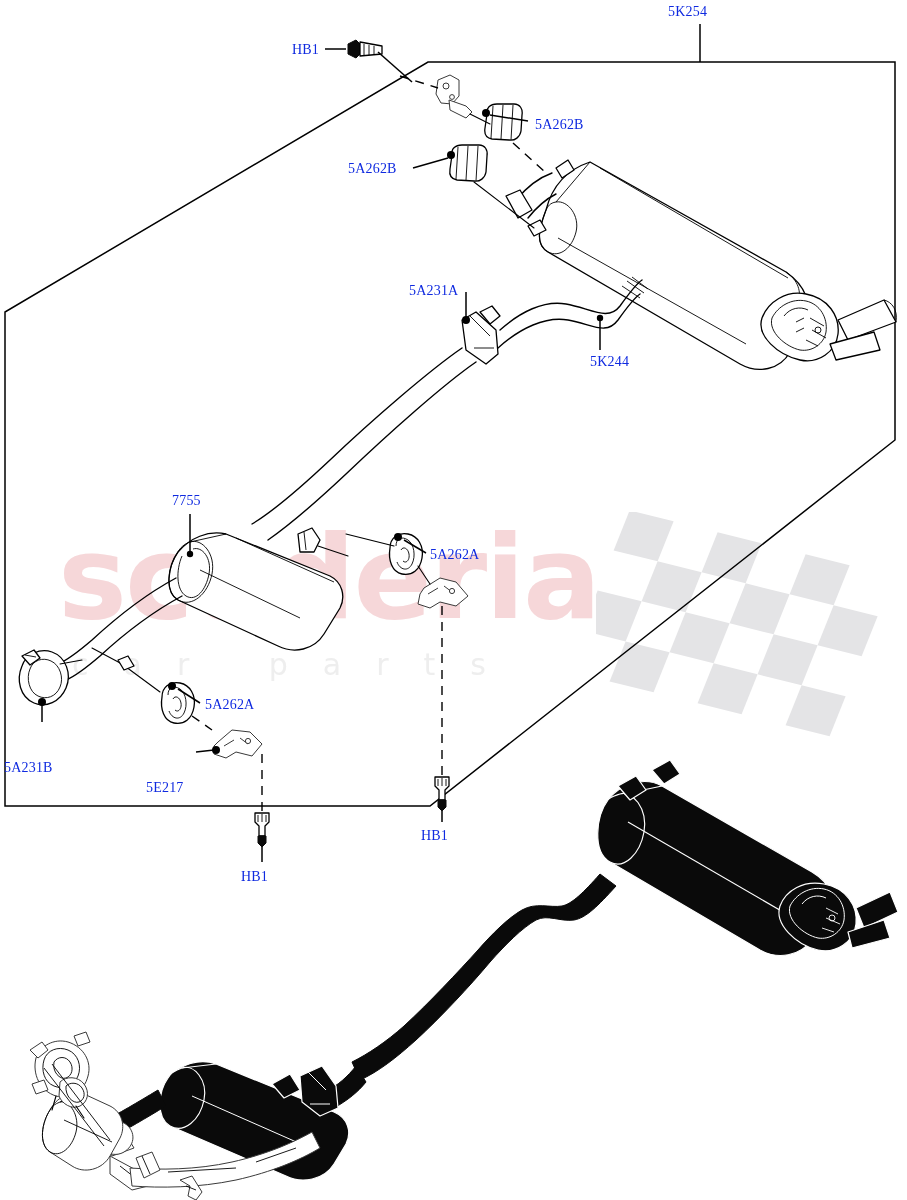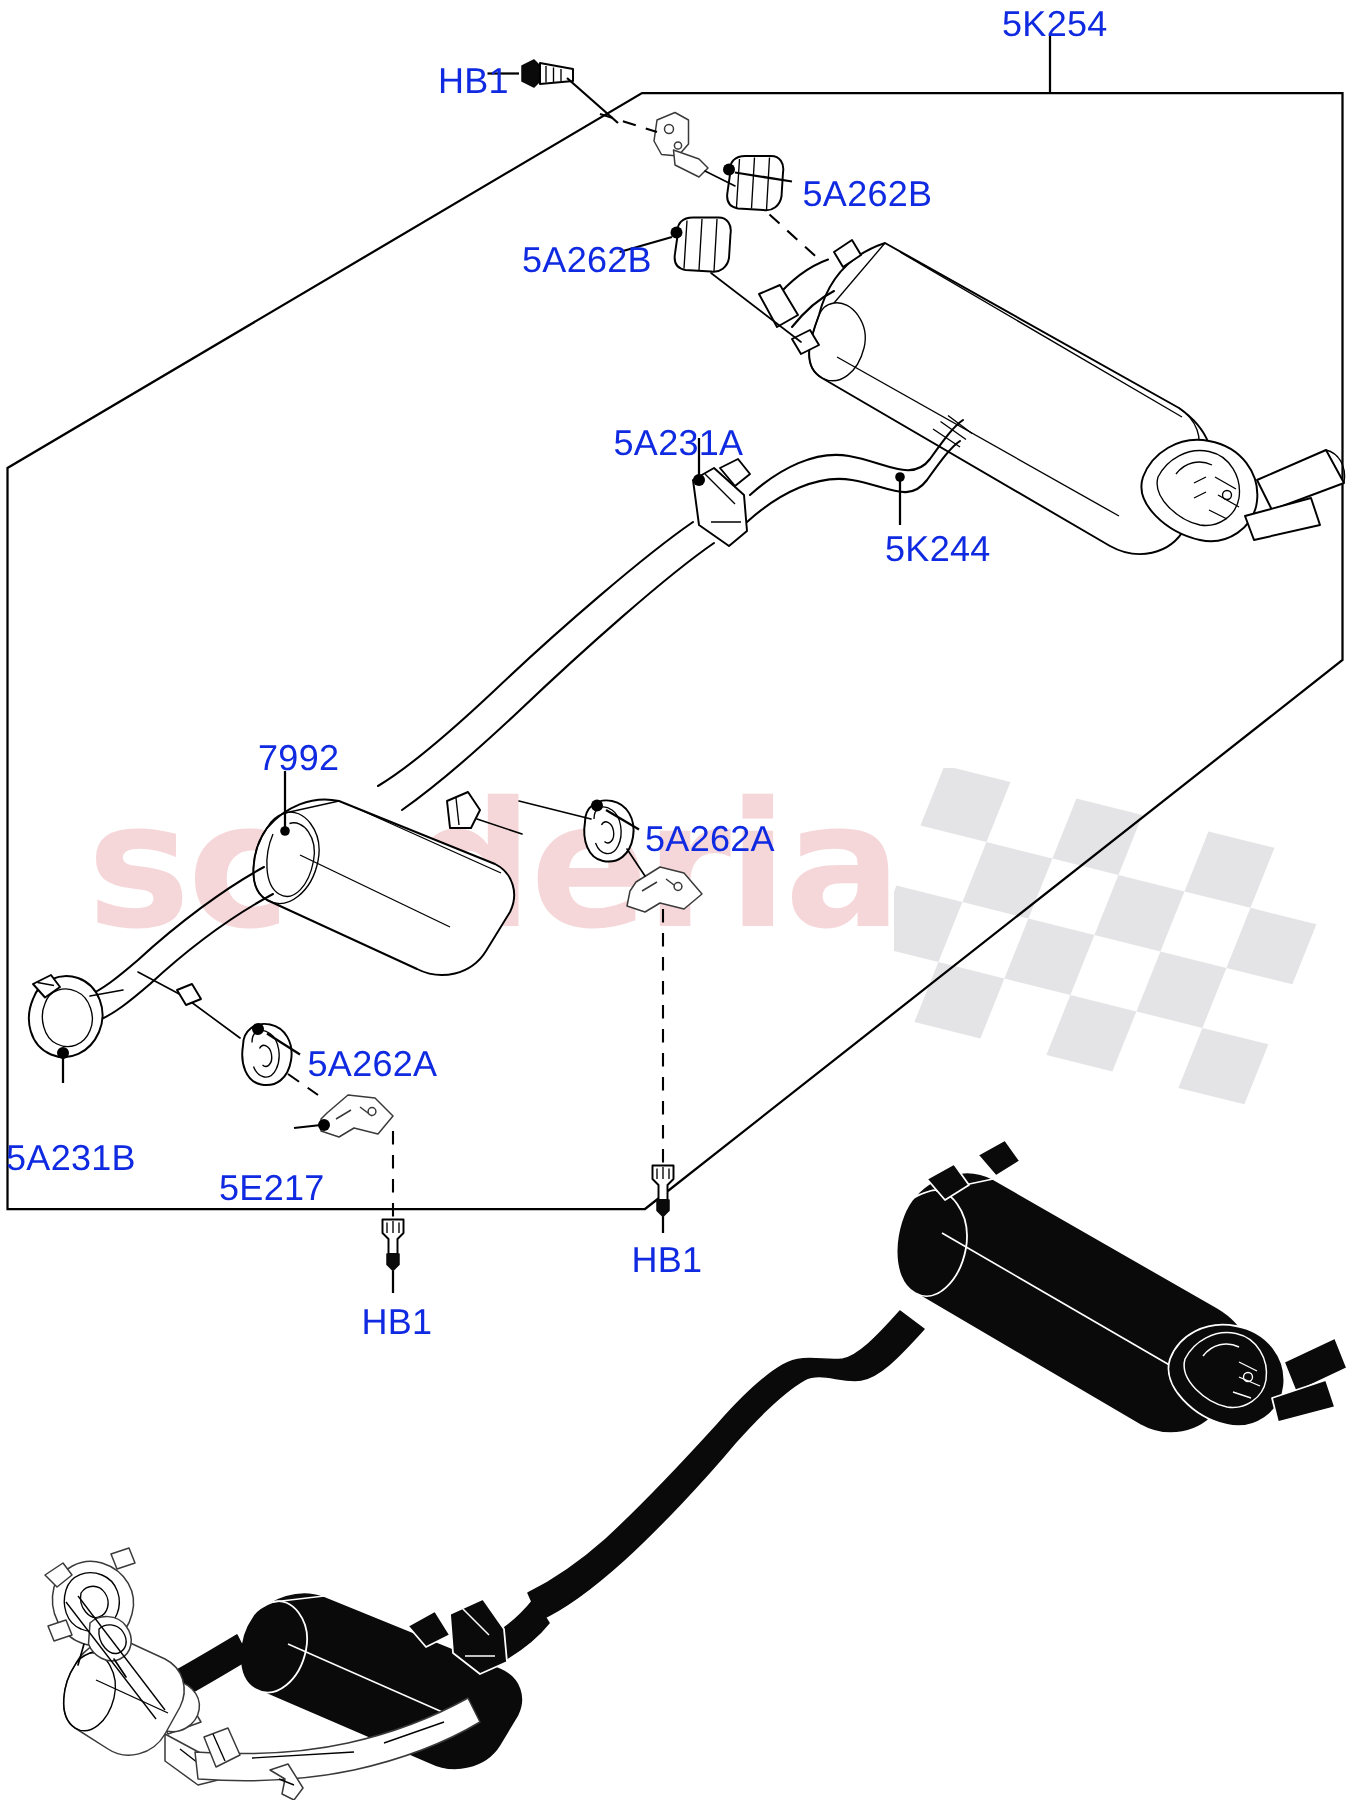--- a/index.html
+++ b/index.html
@@ -9,22 +9,22 @@
     width:907px;height:1200px;position:relative;overflow:hidden;
   }
   #diagram-root{
     position:absolute;left:0;top:0;width:907px;height:1200px;
     background:#ffffff;
   }
   svg.layer{position:absolute;left:0;top:0;width:907px;height:1200px;}
   .label{
     position:absolute;
     color:#0f2ae0;
-    font-size:24px;
-    font-family:Liberation Sans, sans-serif;
+    font-size:14px;
+    font-family:Liberation Serif, serif;
     letter-spacing:0.2px;
     white-space:nowrap;
     line-height:1;
     user-select:none;
   }
   .wm-scuderia{
     position:absolute;
     left:58px;top:520px;
     font-size:116px;
     font-family:"DejaVu Sans",sans-serif;
@@ -66,20 +66,21 @@
         <rect x="118" y="78" width="44" height="44"></rect>
         <rect x="206" y="78" width="44" height="44"></rect>
         <rect x="74" y="122" width="44" height="44"></rect>
         <rect x="162" y="122" width="44" height="44"></rect>
         <rect x="250" y="122" width="44" height="44"></rect>
       </g>
     </svg>
   </div>
 
   <div class="wm-scuderia">scuderia</div>
+  <div class="wm-carparts">car parts</div>
 
   <svg class="layer" viewBox="0 0 907 1200">
     <defs>
       <style>
         .ln   { fill:none; stroke:#000; stroke-width:1.4; stroke-linejoin:round; stroke-linecap:round; }
         .ln2  { fill:none; stroke:#000; stroke-width:1.1; stroke-linejoin:round; stroke-linecap:round; }
         .thin { fill:none; stroke:#000; stroke-width:0.9; }
         .frame{ fill:none; stroke:#000; stroke-width:1.5; }
         .lead { fill:none; stroke:#000; stroke-width:1.5; }
         .dash { fill:none; stroke:#000; stroke-width:1.4; stroke-dasharray:9 7; }
@@ -426,21 +427,21 @@
     </g>
 
   </svg>
 
   <div class="label" style="left:668px;top:5px;">5K254</div>
   <div class="label" style="left:292px;top:43px;">HB1</div>
   <div class="label" style="left:535px;top:118px;">5A262B</div>
   <div class="label" style="left:348px;top:162px;">5A262B</div>
   <div class="label" style="left:409px;top:284px;">5A231A</div>
   <div class="label" style="left:590px;top:355px;">5K244</div>
-  <div class="label" style="left:172px;top:494px;">7992</div>
+  <div class="label" style="left:172px;top:494px;">7755</div>
   <div class="label" style="left:430px;top:548px;">5A262A</div>
   <div class="label" style="left:4px;top:761px;">5A231B</div>
   <div class="label" style="left:205px;top:698px;">5A262A</div>
   <div class="label" style="left:146px;top:781px;">5E217</div>
   <div class="label" style="left:241px;top:870px;">HB1</div>
   <div class="label" style="left:421px;top:829px;">HB1</div>
 
 </div>
 
 </body></html>

